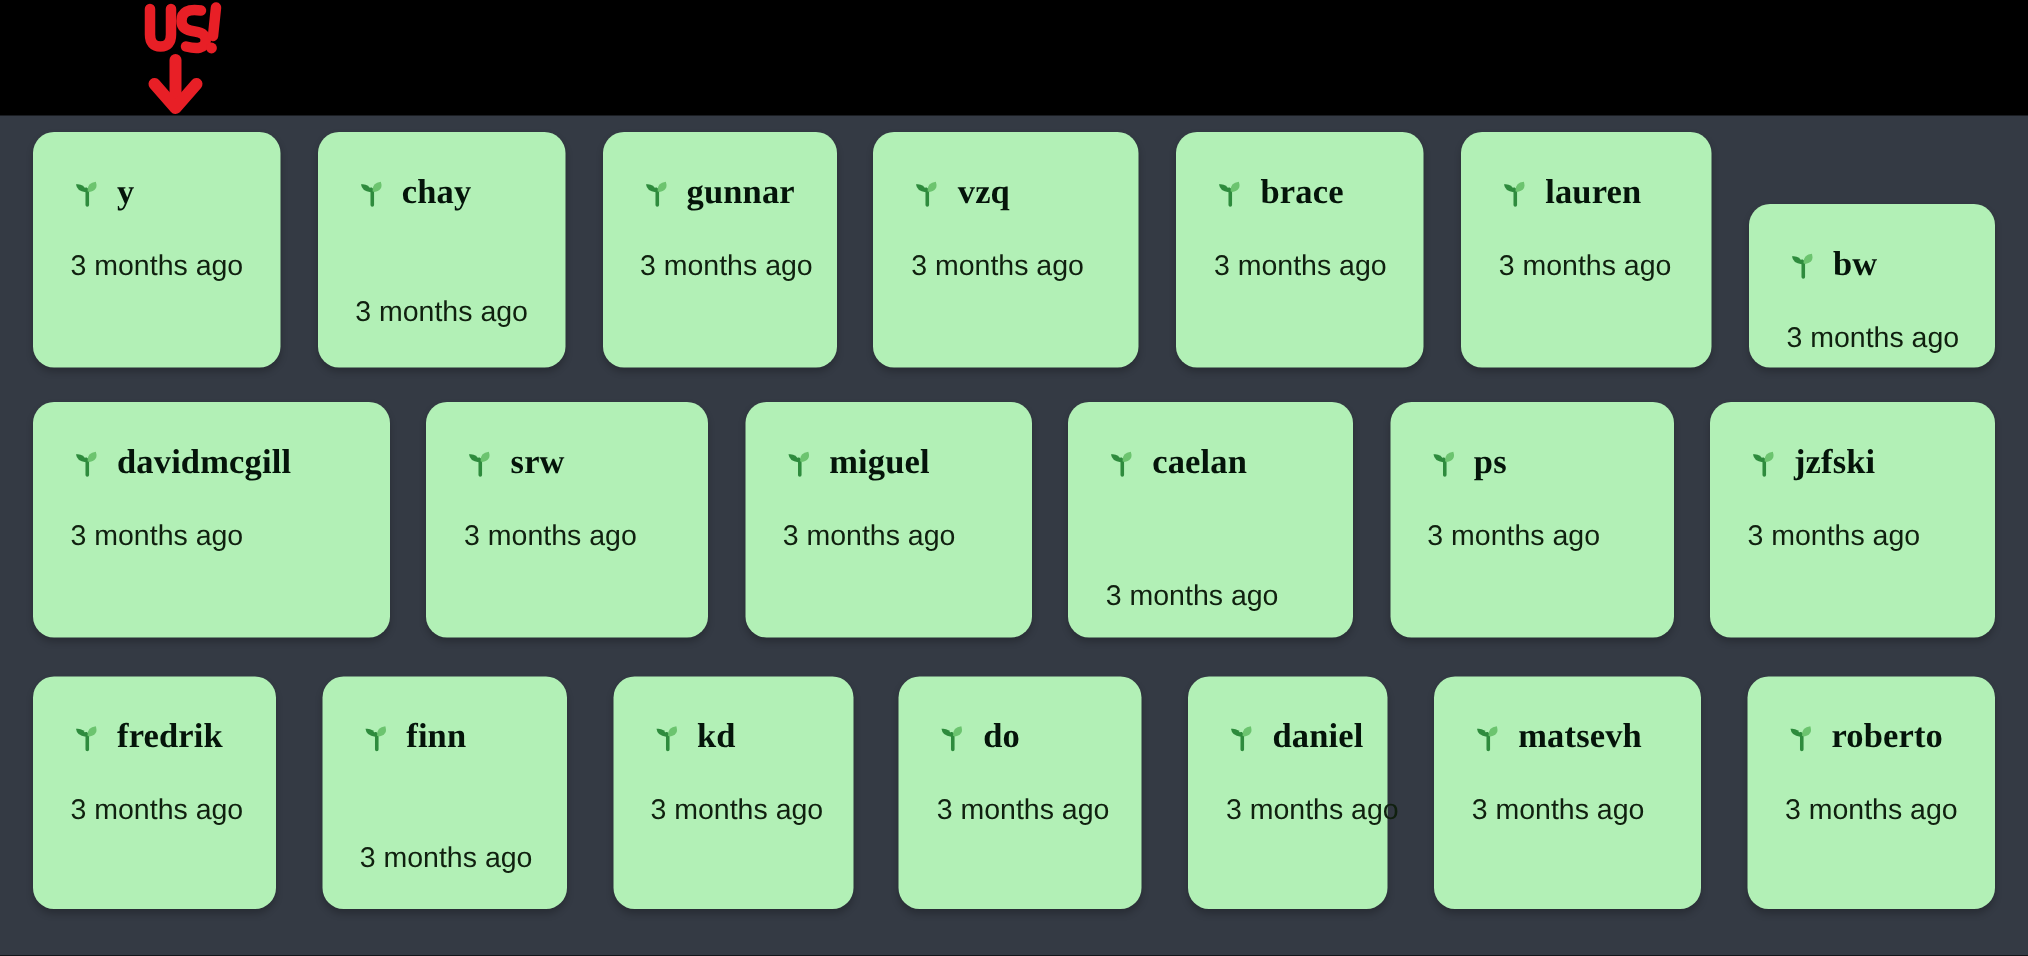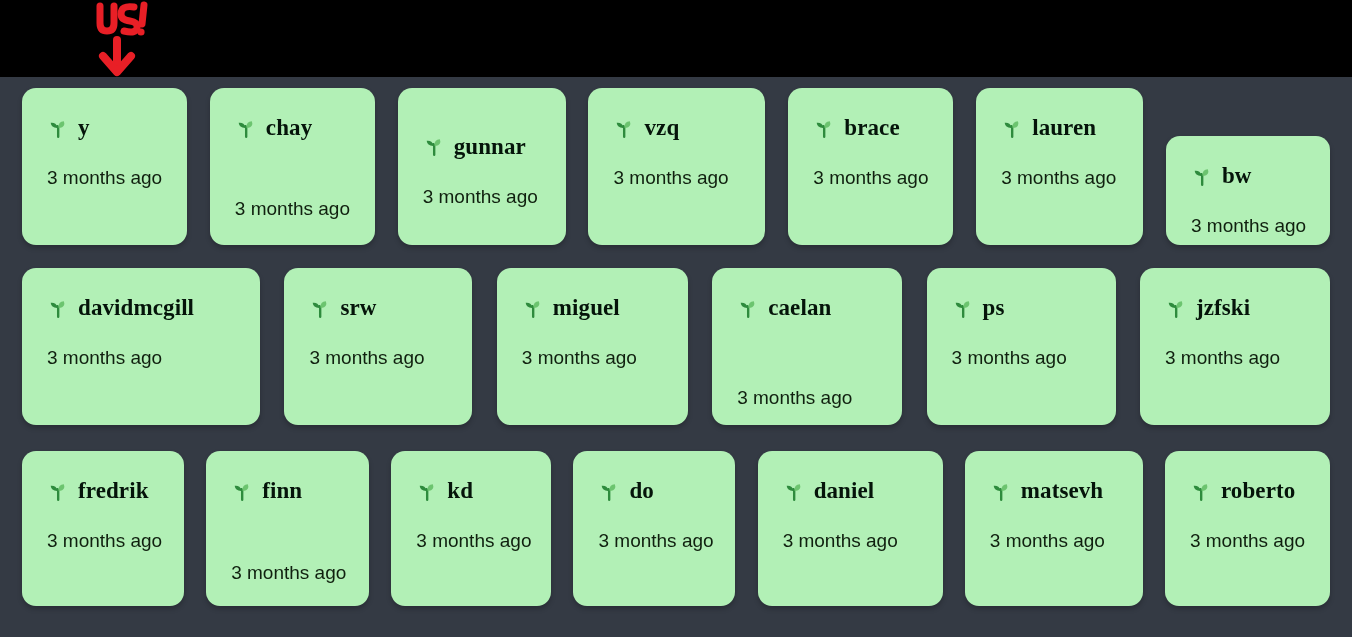--- a/index.html
+++ b/index.html
@@ -133,21 +133,21 @@
               <svg class="seedling" viewBox="0 0 24 24" xmlns="http://www.w3.org/2000/svg">
   <path d="M12.2 21.5 L12.2 11.6 Q12.2 10.4 11.3 10.0" fill="none" stroke="#2e8b3d" stroke-width="2.6" stroke-linecap="round"></path>
   <path d="M12.4 11.4 Q12.1 5.2 18.4 4.6 Q20.6 10.9 13.6 12.0 Z" fill="#6cc46f"></path>
   <path d="M11.6 11.0 Q9.4 5.6 4.0 6.4 Q4.6 11.6 11.0 12.1 Z" fill="#2e8b3d"></path>
 </svg>
             </span>
             <span class="card-name">chay</span>
           </div>
           <div class="card-time">3 months ago</div>
         </div>
-        <div class="card" style="width: 168px; justify-content: center;">
+        <div class="card" style="width: 156px;">
           <div class="card-head">
             <span style="display: flex;">
               <svg class="seedling" viewBox="0 0 24 24" xmlns="http://www.w3.org/2000/svg">
   <path d="M12.2 21.5 L12.2 11.6 Q12.2 10.4 11.3 10.0" fill="none" stroke="#2e8b3d" stroke-width="2.6" stroke-linecap="round"></path>
   <path d="M12.4 11.4 Q12.1 5.2 18.4 4.6 Q20.6 10.9 13.6 12.0 Z" fill="#6cc46f"></path>
   <path d="M11.6 11.0 Q9.4 5.6 4.0 6.4 Q4.6 11.6 11.0 12.1 Z" fill="#2e8b3d"></path>
 </svg>
             </span>
             <span class="card-name">gunnar</span>
           </div>
@@ -332,21 +332,21 @@
               <svg class="seedling" viewBox="0 0 24 24" xmlns="http://www.w3.org/2000/svg">
   <path d="M12.2 21.5 L12.2 11.6 Q12.2 10.4 11.3 10.0" fill="none" stroke="#2e8b3d" stroke-width="2.6" stroke-linecap="round"></path>
   <path d="M12.4 11.4 Q12.1 5.2 18.4 4.6 Q20.6 10.9 13.6 12.0 Z" fill="#6cc46f"></path>
   <path d="M11.6 11.0 Q9.4 5.6 4.0 6.4 Q4.6 11.6 11.0 12.1 Z" fill="#2e8b3d"></path>
 </svg>
             </span>
             <span class="card-name">do</span>
           </div>
           <div class="card-time">3 months ago</div>
         </div>
-        <div class="card" style="width: 185px;">
+        <div class="card" style="width: 133px;">
           <div class="card-head">
             <span style="display: flex;">
               <svg class="seedling" viewBox="0 0 24 24" xmlns="http://www.w3.org/2000/svg">
   <path d="M12.2 21.5 L12.2 11.6 Q12.2 10.4 11.3 10.0" fill="none" stroke="#2e8b3d" stroke-width="2.6" stroke-linecap="round"></path>
   <path d="M12.4 11.4 Q12.1 5.2 18.4 4.6 Q20.6 10.9 13.6 12.0 Z" fill="#6cc46f"></path>
   <path d="M11.6 11.0 Q9.4 5.6 4.0 6.4 Q4.6 11.6 11.0 12.1 Z" fill="#2e8b3d"></path>
 </svg>
             </span>
             <span class="card-name">daniel</span>
           </div>

